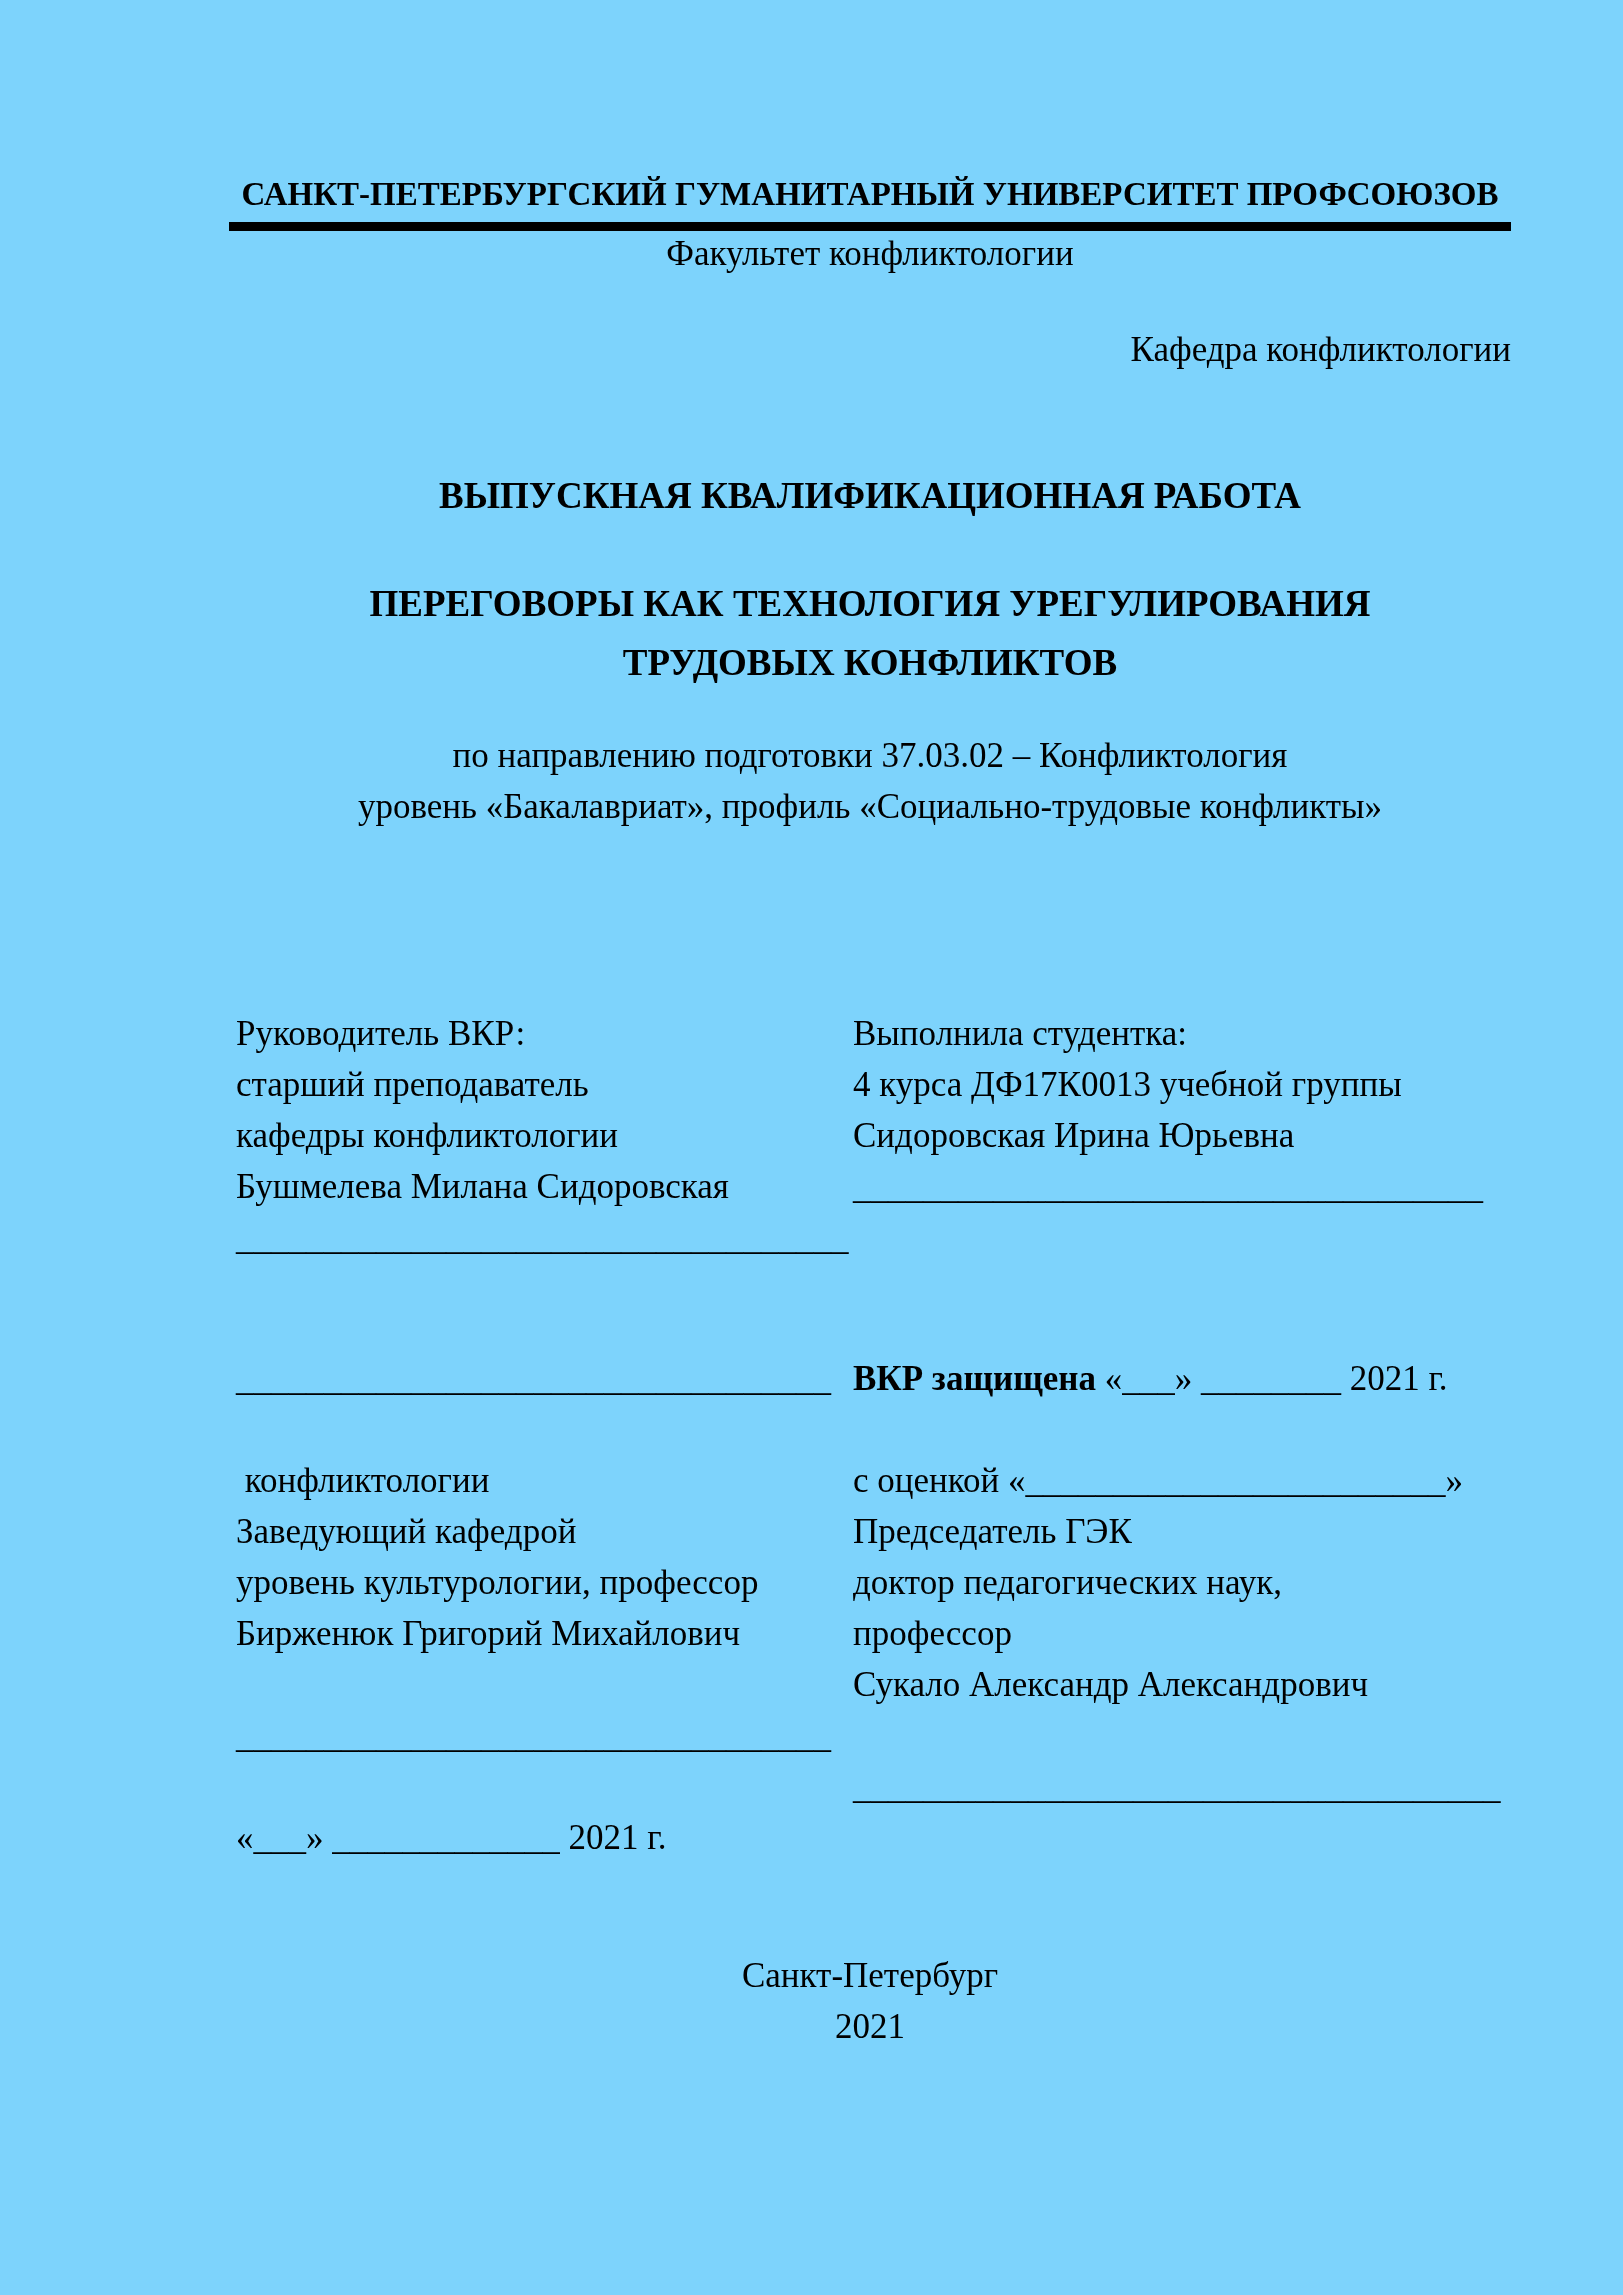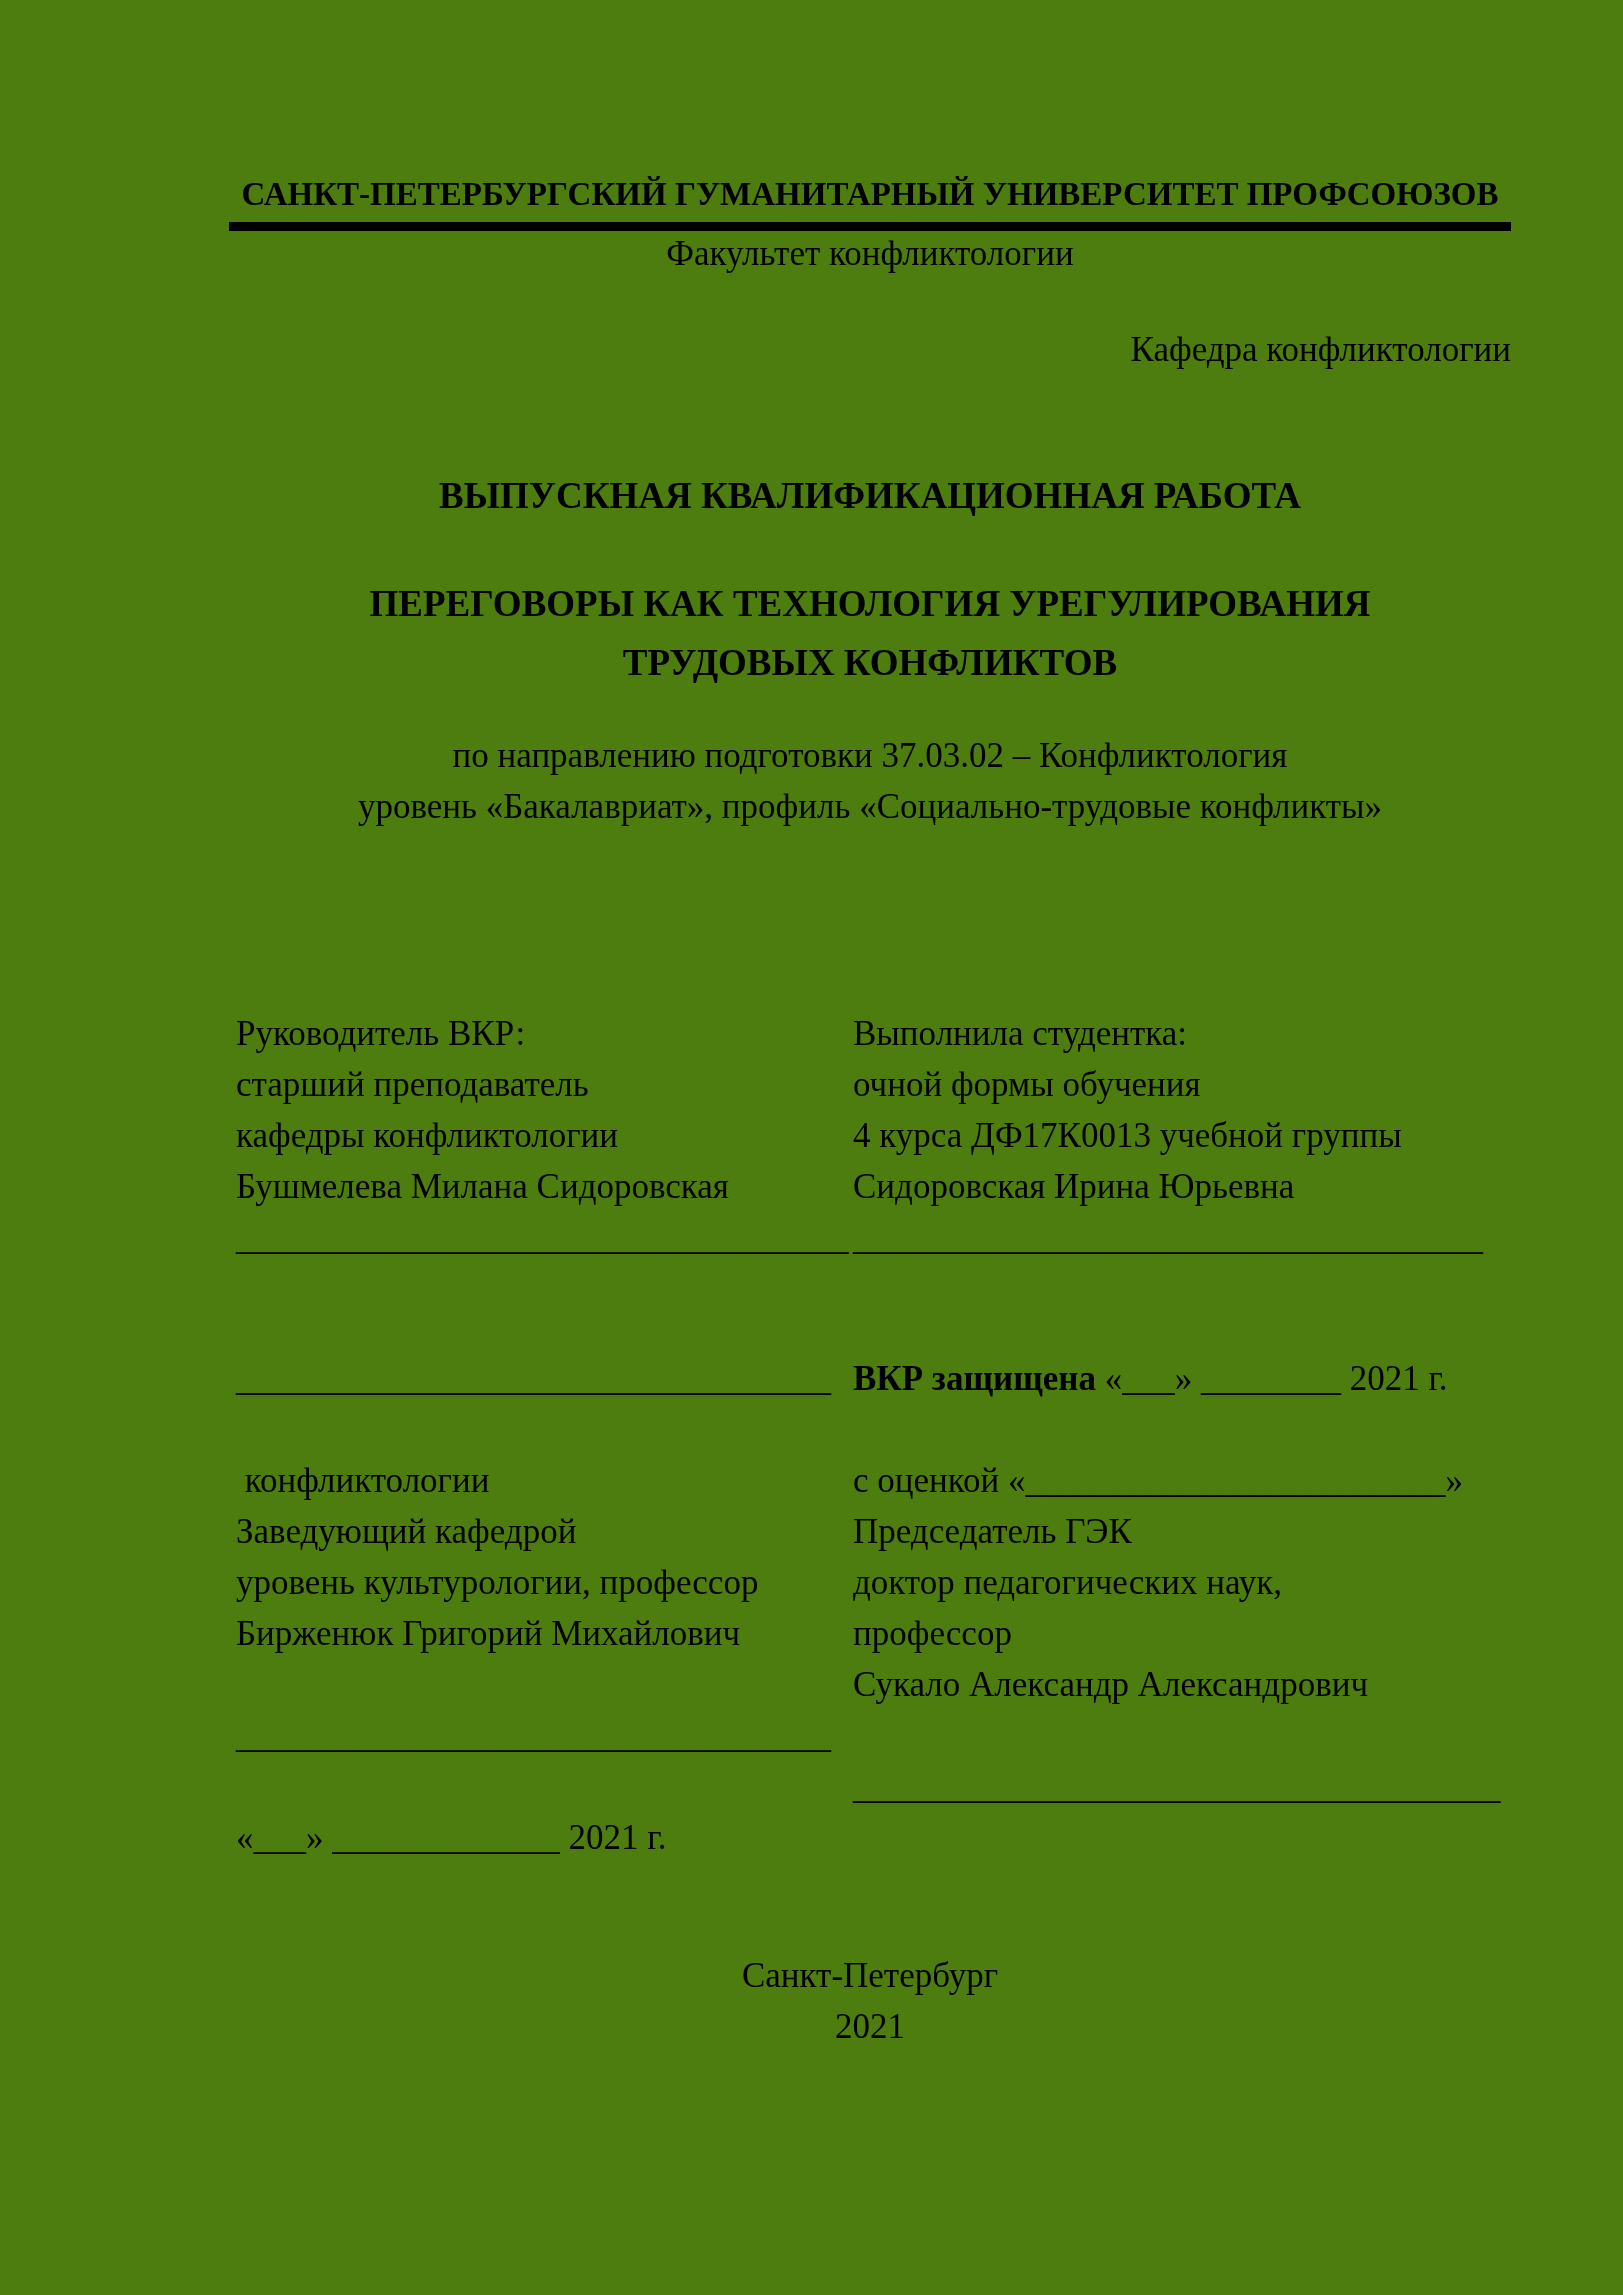--- a/index.html
+++ b/index.html
@@ -1,20 +1,20 @@
 <!DOCTYPE html>
 <html lang="ru" style="font-size:12.6px"><head>
 <meta charset="utf-8">
 <title>Титульный лист ВКР</title>
 <style>
   html,body{margin:0;padding:0;background:#e8e8e8;}
   .page{
     position:relative;
     width:1623px;height:2295px;
-    background:#4d7c0f;
+    background:#7dd3fc;
     color:#000;
     font-family:"Liberation Serif","DejaVu Serif",serif;
     font-size:35px;
     overflow:hidden;
     margin:0 auto;
   }
   .abs{position:absolute;}
   .band{left:229px;width:1282px;}
   .center{text-align:center;}
   .right{text-align:right;}
@@ -56,21 +56,20 @@
   <div class="abs col-l" style="top:1008px;">
     <div class="ln">Руководитель ВКР:</div>
     <div class="ln">старший преподаватель</div>
     <div class="ln">кафедры конфликтологии</div>
     <div class="ln">Бушмелева Милана Сидоровская</div>
     <div class="ln">___________________________________</div>
   </div>
 
   <div class="abs col-r" style="top:1008px;">
     <div class="ln">Выполнила студентка:</div>
-    <div class="ln">очной формы обучения</div>
     <div class="ln">4 курса ДФ17К0013 учебной группы</div>
     <div class="ln">Сидоровская Ирина Юрьевна</div>
     <div class="ln">____________________________________</div>
   </div>
 
   <div class="abs col-l" style="top:1353px;">
     <div class="ln">__________________________________</div>
     <div class="ln"></div>
     <div class="ln"> конфликтологии</div>
     <div class="ln">Заведующий кафедрой</div>

